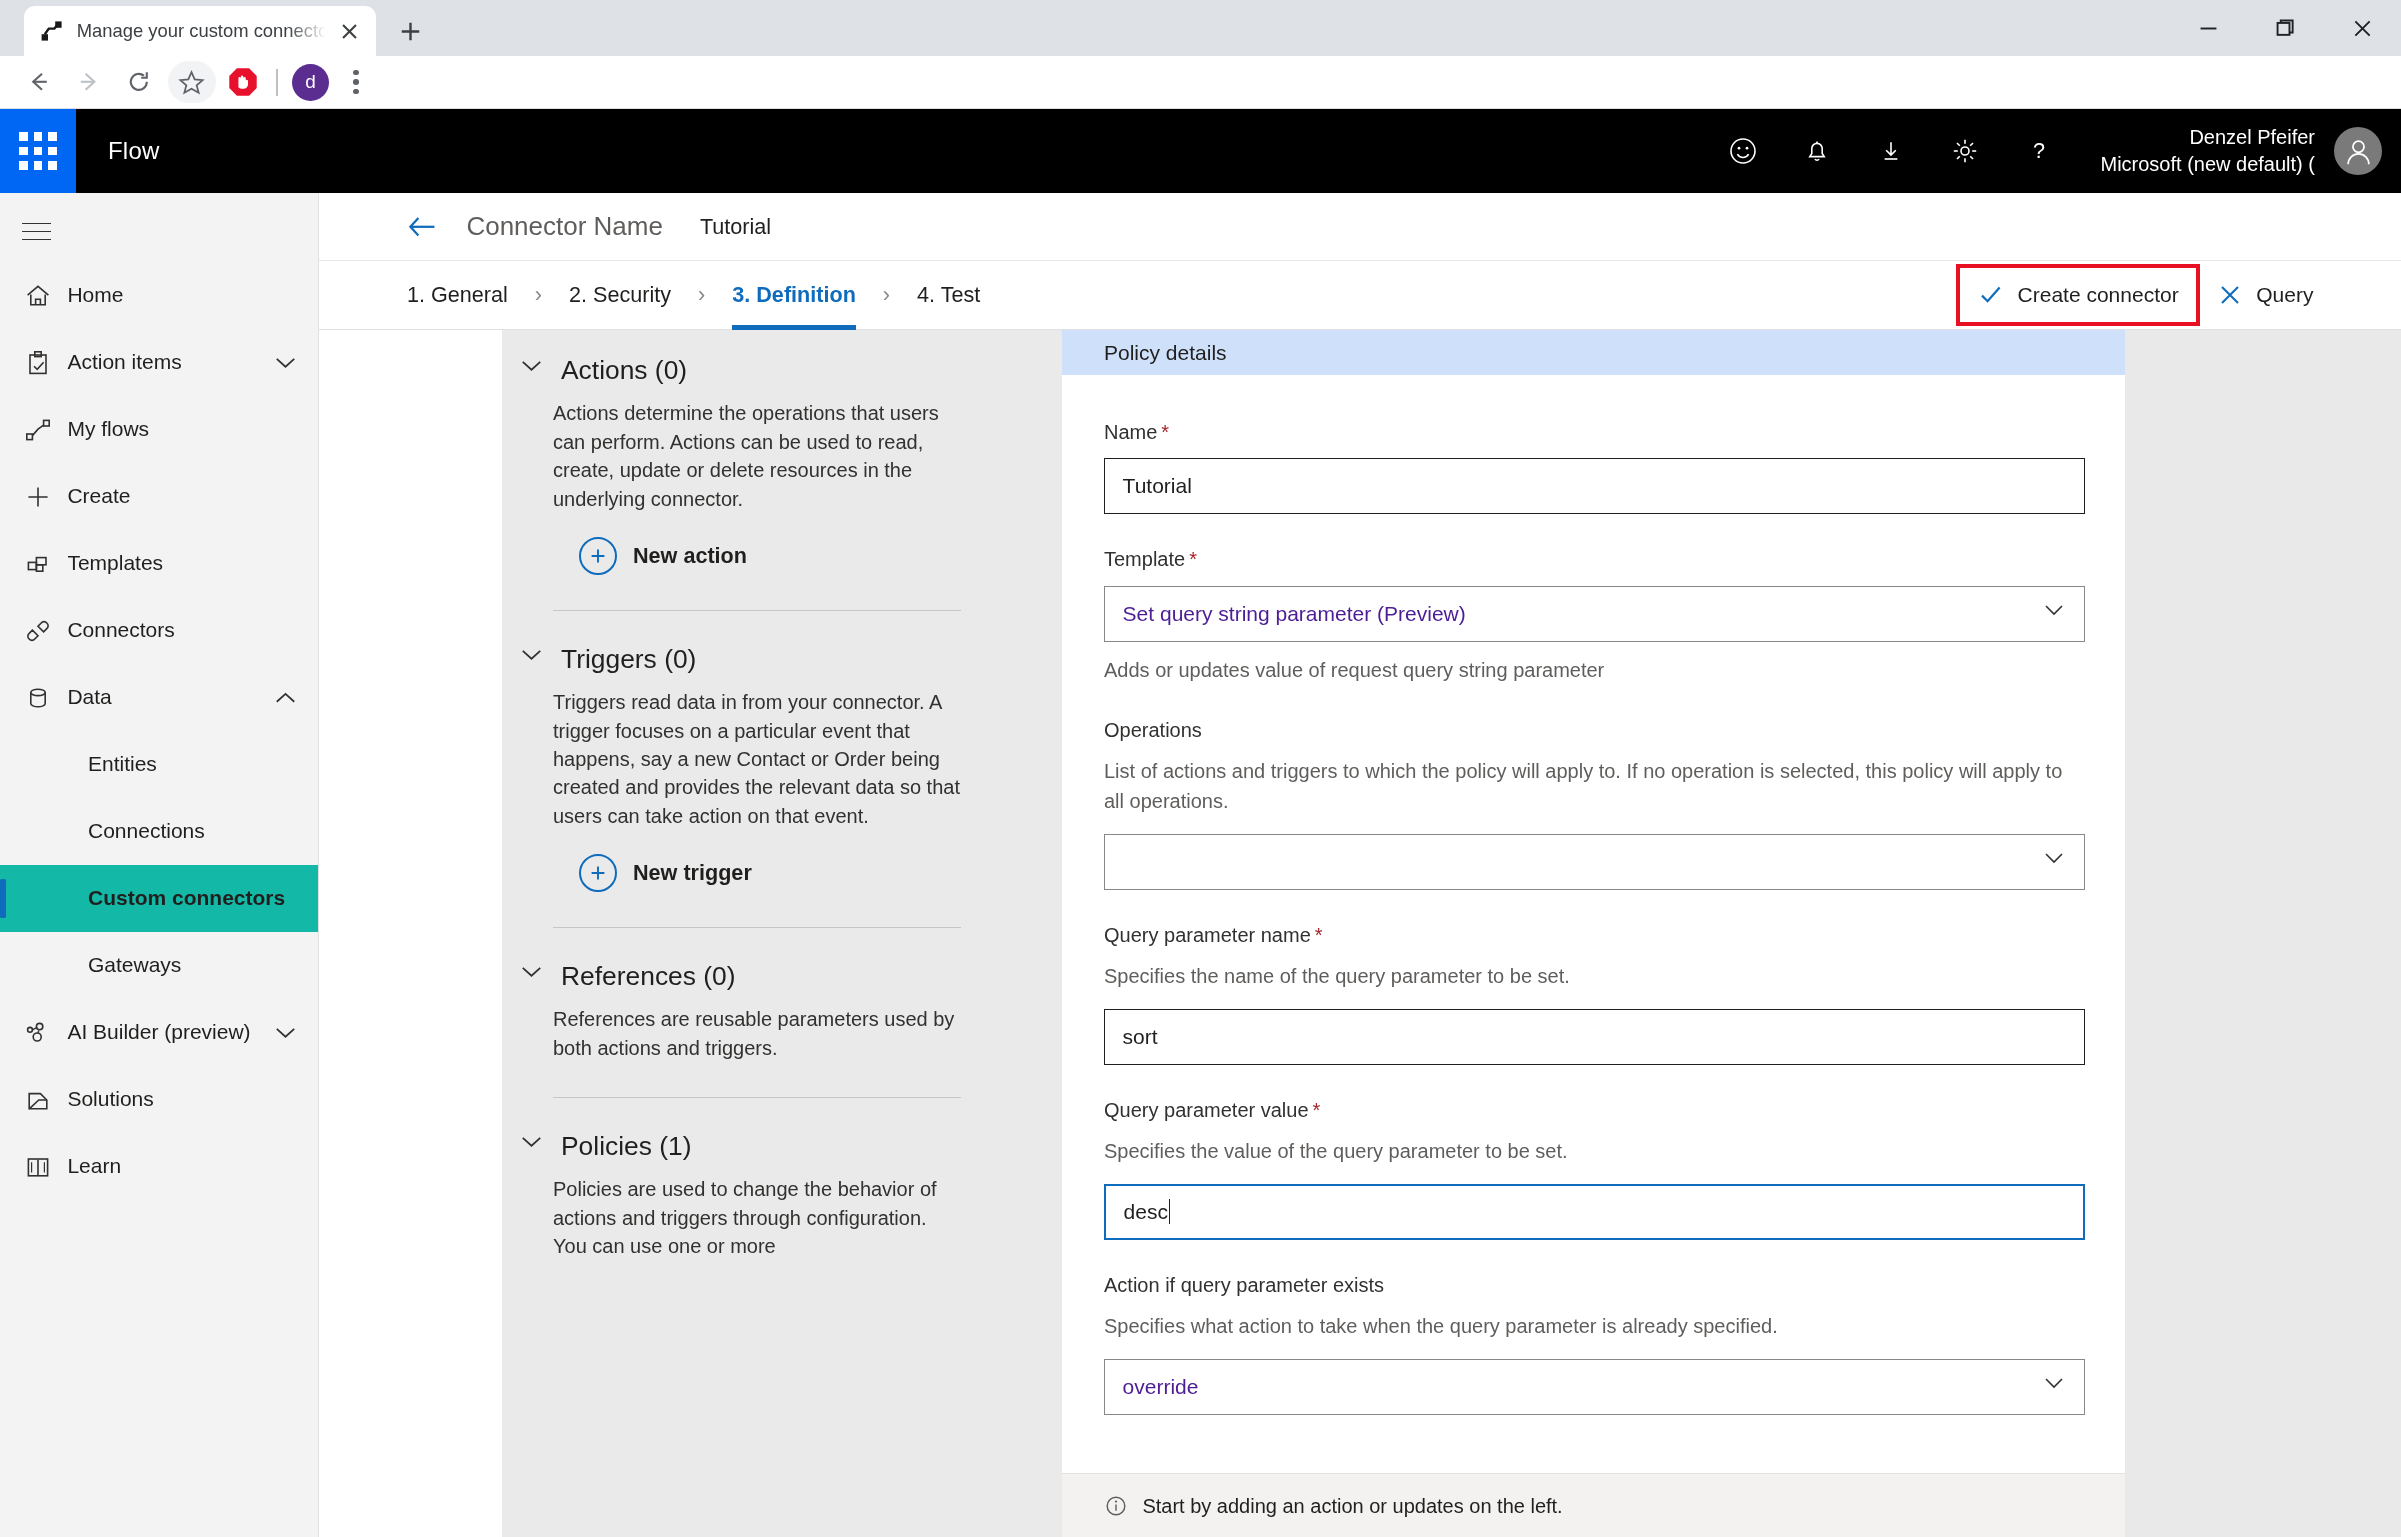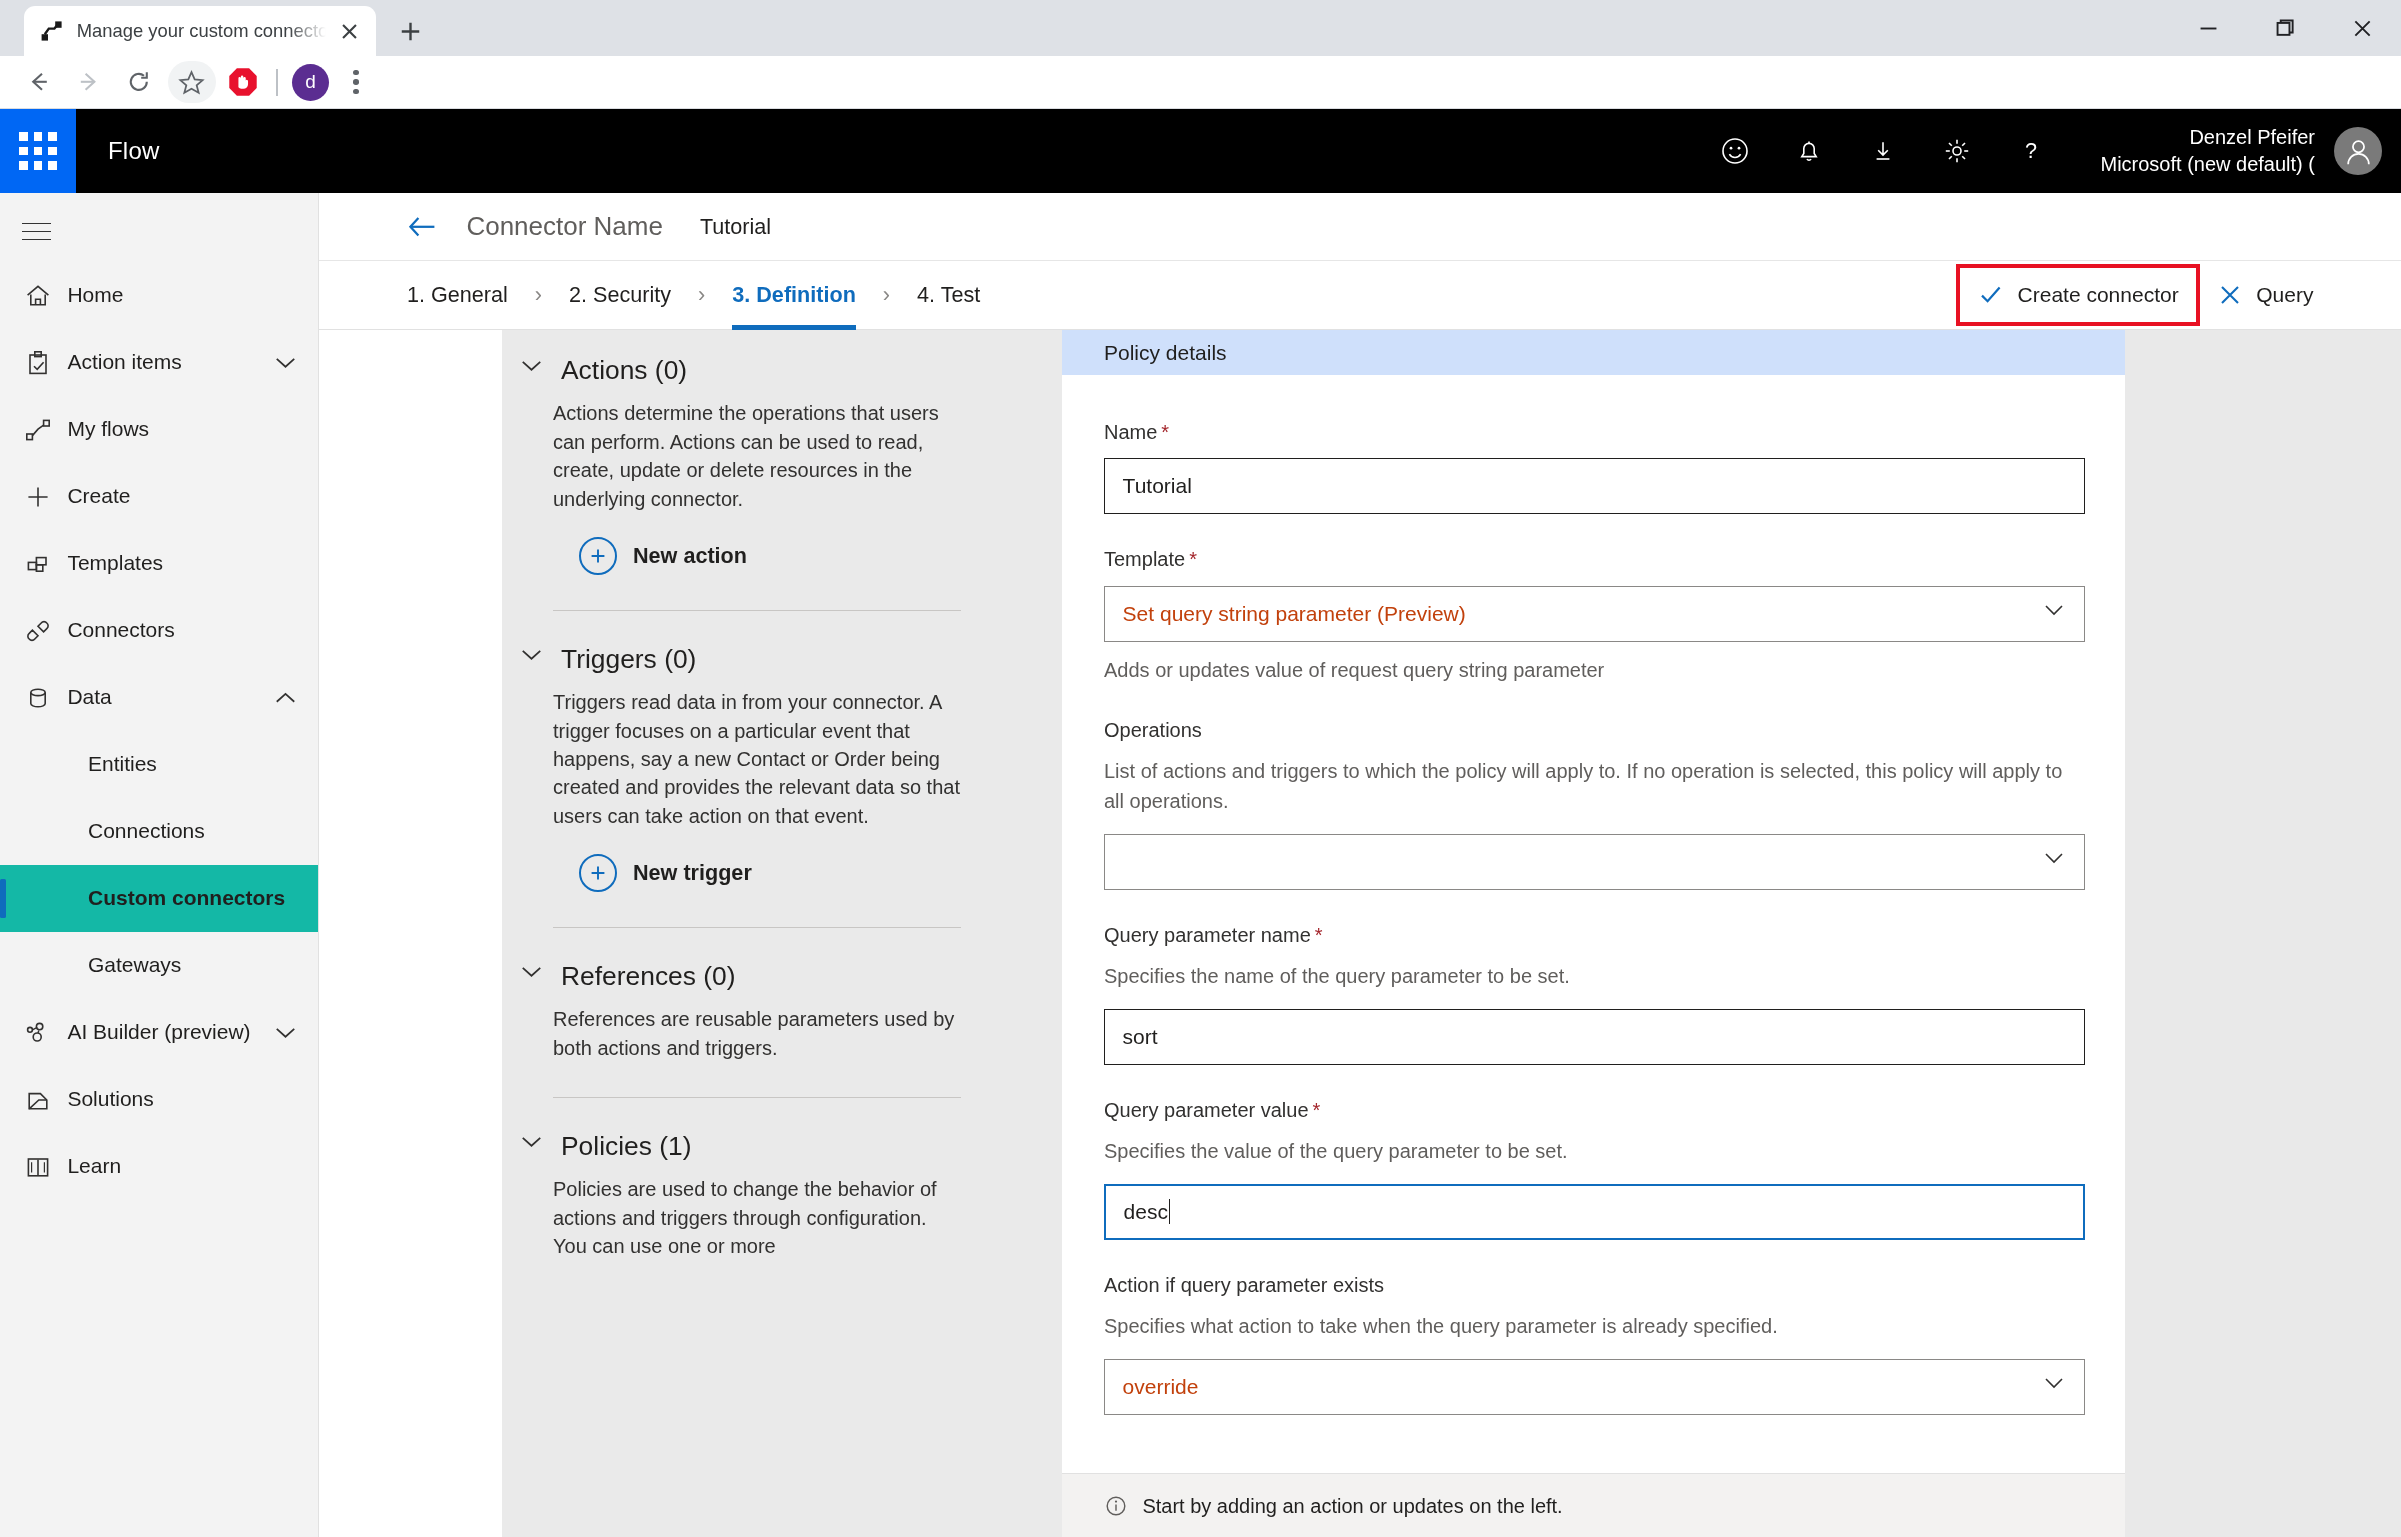--- a/index.html
+++ b/index.html
@@ -69,21 +69,21 @@
   .waffle-grid { display: grid; grid-template-columns: repeat(3, 8.8px); gap: 5.6px; }
   .waffle-grid i { width: 8.8px; height: 8.8px; background: #fff; display: block; }
   .flow-logo { color: #ffffff; font-size: 24px; margin-left: 32px; letter-spacing: 0.2px; }
   .flow-right { margin-left: auto; display: flex; align-items: center; height: 84px; }
   .flow-icon-btn {
     width: 74px; height: 84px; display: flex; align-items: center; justify-content: center;
     color: #ffffff;
   }
   .flow-user { color: #fff; text-align: right; padding: 0 19px 0 24px; line-height: 1.35; }
   .flow-user .u1 { font-size: 20px; }
-  .flow-user .u2 { font-size: 20px; margin-left: 8px; }
+  .flow-user .u2 { font-size: 20px; }
   .flow-avatar {
     width: 48px; height: 48px; border-radius: 50%; background: #7a7a7a;
     margin-right: 19px; display: flex; align-items: center; justify-content: center;
   }
 
   
   .app-body { display: flex; height: calc(1538px - 56px - 53px - 84px); }
 
   .sidebar {
     width: 319px; background: #f3f3f3; flex: 0 0 319px;
@@ -160,21 +160,21 @@
   .field-label { font-size: 20px; color: #323130; margin-bottom: 14.4px; }
   .req { color: #a4262c; margin-left: 4px; }
   .field-help { font-size: 20px; color: #605e5c; margin-bottom: 17.6px; line-height: 1.5; }
   .input {
     height: 56px; border: 1.6px solid #201f1e; background: #fff;
     display: flex; align-items: center; padding: 0 17.6px; font-size: 21px; color: #201f1e;
   }
   .input.focused { border: 2.4px solid #0f6cbd; }
   .select {
     height: 56px; border: 1.6px solid #8a8886; background: #fff;
-    display: flex; align-items: center; padding: 0 17.6px; font-size: 21px; color: #c2410c;
+    display: flex; align-items: center; padding: 0 17.6px; font-size: 21px; color: #4c1d95;
   }
   .select .sel-val { flex: 1; }
   .caret { width: 24px; height: 24px; flex: 0 0 24px; }
   .caret-blink {
     display: inline-block; width: 1.6px; height: 25.6px; background: #201f1e;
     vertical-align: middle; margin-left: 0.8px;
   }
   .statusbar {
     height: 65px; background: #f3f2f1; border-top: 0.8px solid #e1e1e1;
     display: flex; align-items: center; padding-left: 42px; gap: 14.4px;

